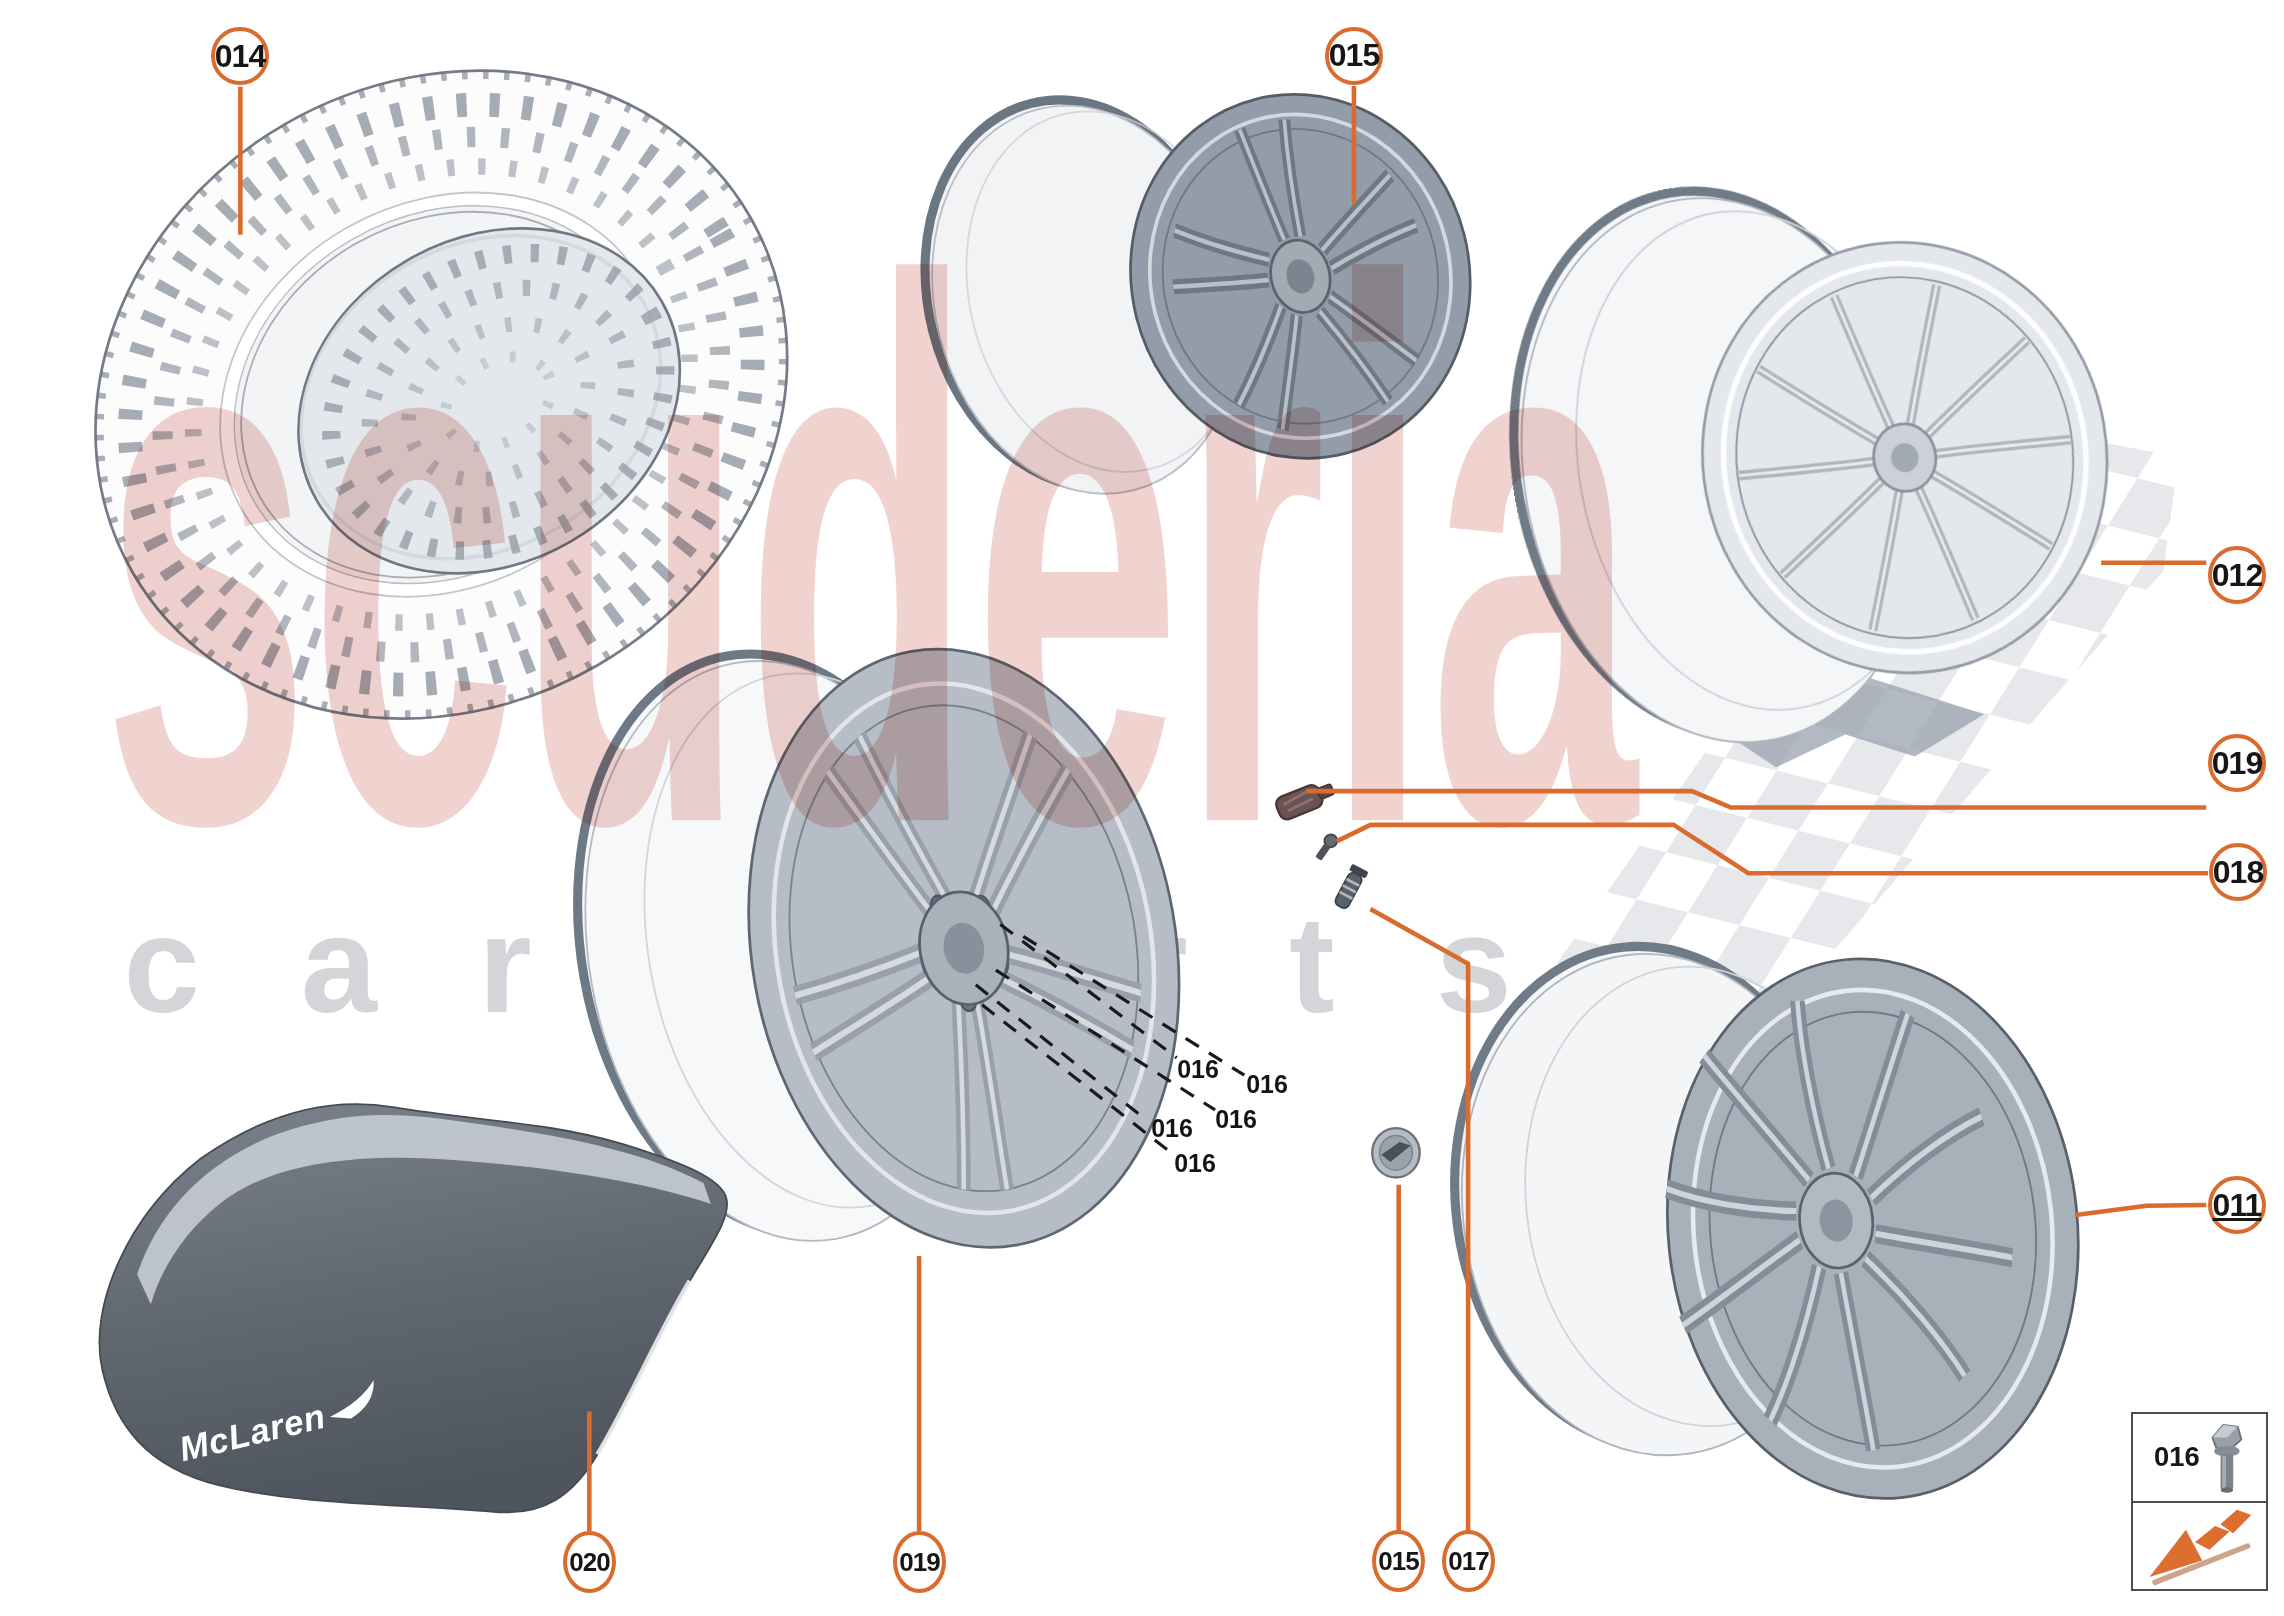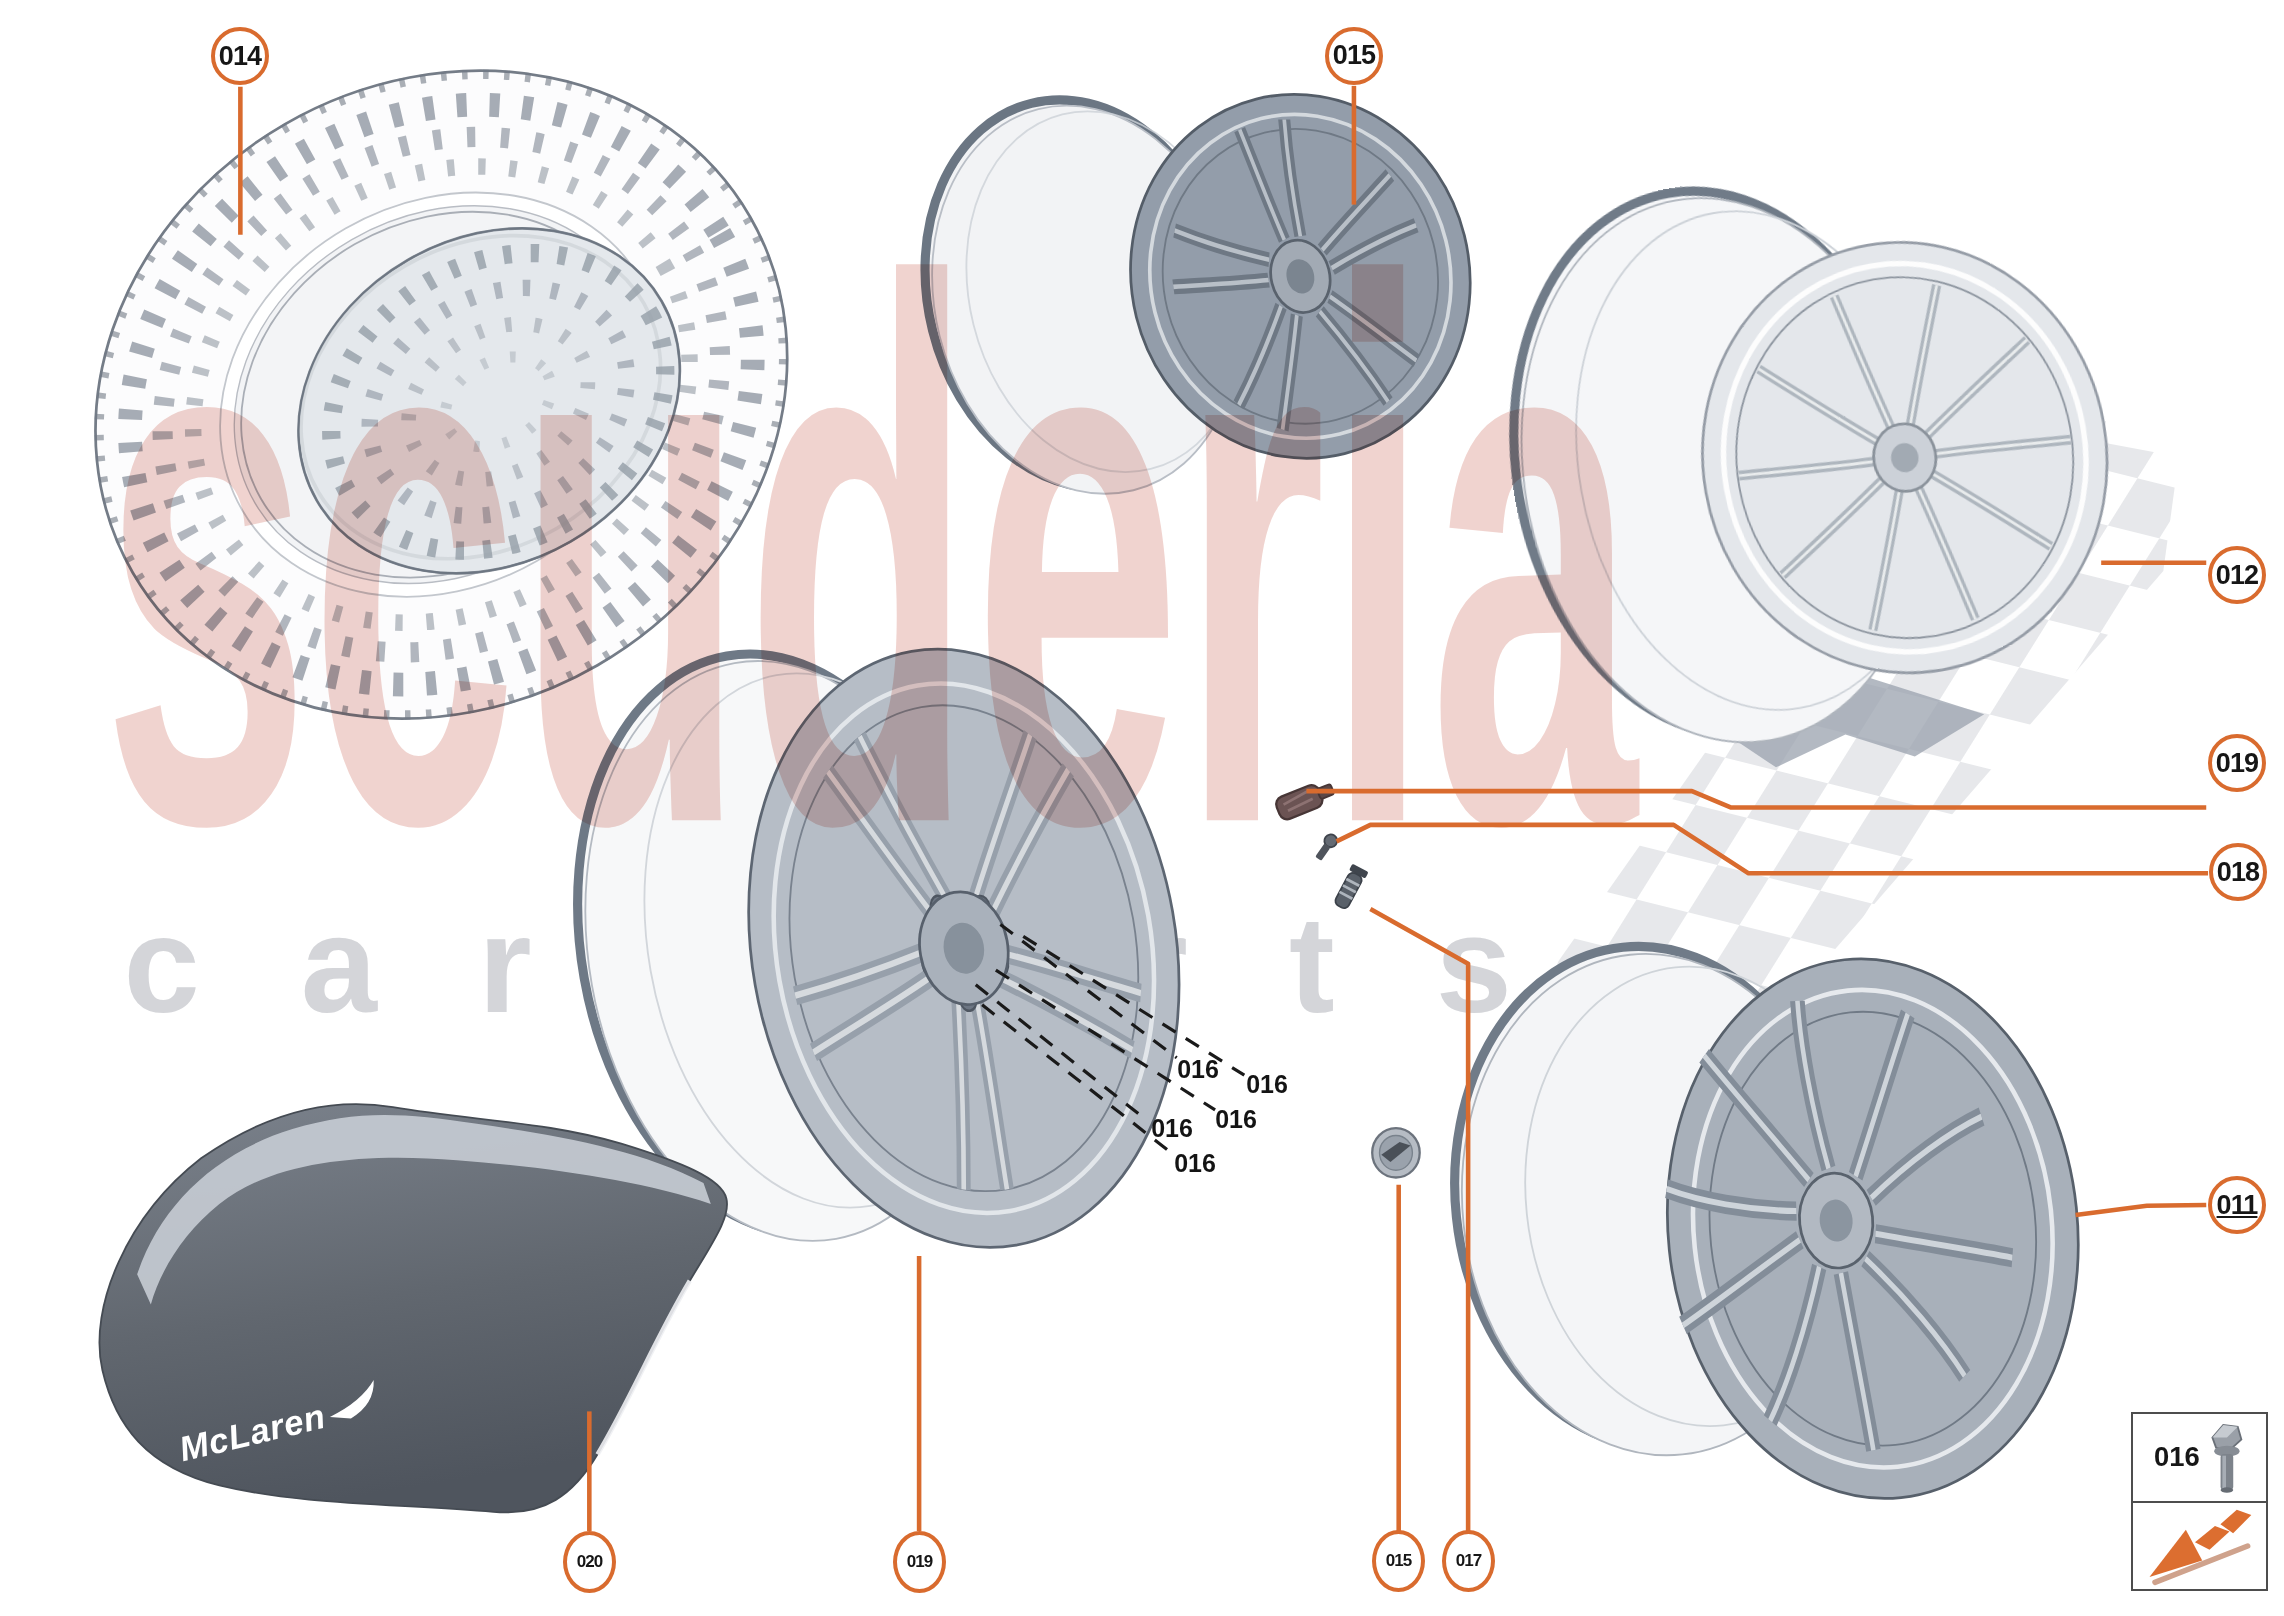--- a/index.html
+++ b/index.html
@@ -5,25 +5,25 @@
   html,body{margin:0;padding:0;background:#ffffff;}
   #canvas{
     position:relative;width:2284px;height:1616px;background:#ffffff;overflow:hidden;
     font-family:"Liberation Sans",sans-serif;
   }
   #art{position:absolute;left:0;top:0;width:2284px;height:1616px;}
   .callout{
     position:absolute;box-sizing:border-box;background:#ffffff;
     border:4.6px solid #D96B2E;border-radius:50%;
     display:flex;align-items:center;justify-content:center;
-    font-weight:700;font-size:27px;color:#161616;letter-spacing:-0.9px;
+    font-weight:700;font-size:32px;color:#161616;letter-spacing:-0.9px;
     z-index:20;cursor:pointer;
   }
   .callout.round{width:58px;height:58px;}
-  .callout.tall{width:53px;height:62px;font-size:17px;}
+  .callout.tall{width:53px;height:62px;font-size:26px;}
   .bolt-label{
     position:absolute;width:82px;text-align:center;
     font-weight:700;font-size:25px;color:#141414;z-index:15;
   }
   #legend{
     position:absolute;left:2131px;top:1412px;width:137px;height:179px;
     box-sizing:border-box;border:2.7px solid #4d4d4d;background:#ffffff;z-index:20;
     display:flex;flex-direction:column;
   }
   #legend .row{flex:1;display:flex;align-items:center;justify-content:center;gap:7.3px;}

